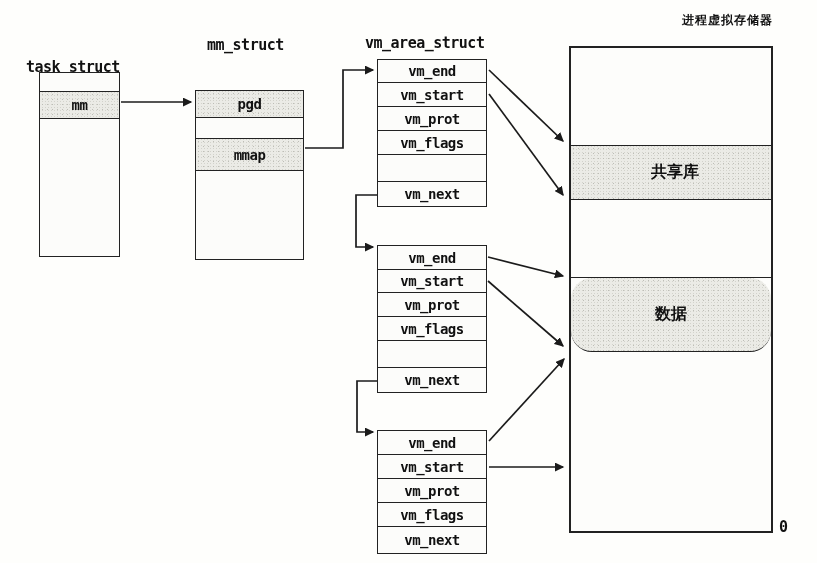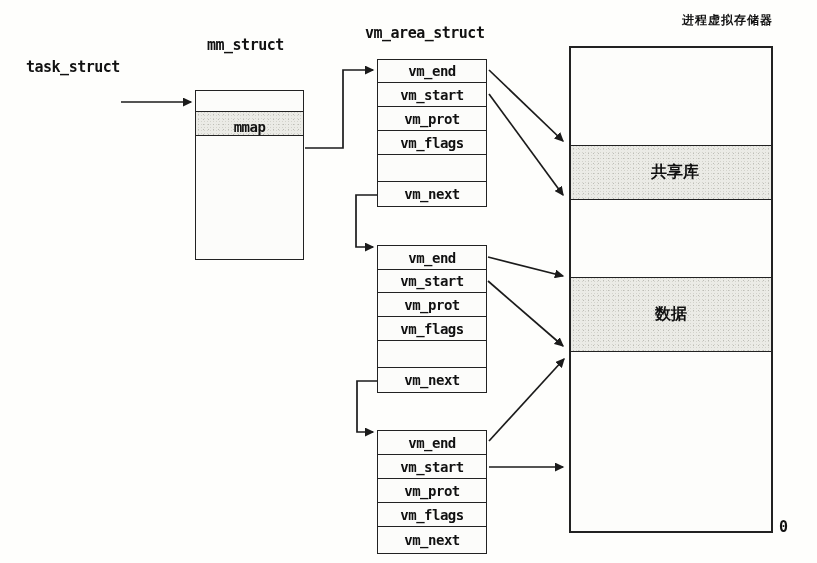--- a/index.html
+++ b/index.html
@@ -84,27 +84,37 @@
     stroke-width: 1.7;
   }
 </style>
 </head>
 <body>
 
 <div class="canvas">
 
   <div class="struct-label" style="left:26px; top:58px;">task_struct</div>
   <div class="struct-label" style="left:207px; top:36px;">mm_struct</div>
-  <div class="struct-label" style="left:365px; top:24px;">vm_area_struct</div>
+  <div class="struct-label" style="left:365px; top:34px;">vm_area_struct</div>
   <div class="mem-title" style="left:569px; top:12px; width:204px;">进程虚拟存储器</div>
 
+  <div class="box" style="left:39px; top:72px; width:81px; height:185px;">
+    <div class="row" style="height:19px;"></div>
+    <div class="row shaded" style="height:27px;">
+      <span>mm</span>
+    </div>
+    <div class="row filler"></div>
+  </div>
 
   <div class="box" style="left:195px; top:90px; width:109px; height:170px;">
+    <div class="row shaded" style="height:27px;">
+      <span>pgd</span>
+    </div>
     <div class="row" style="height:21px;"></div>
-    <div class="row shaded" style="height:24px;align-items:flex-end;">
+    <div class="row shaded" style="height:32px;">
       <span>mmap</span>
     </div>
     <div class="row filler"></div>
   </div>
 
   <div class="box" style="left:377px; top:59px; width:110px; height:148px;">
     <div class="row" style="height:23px;">
       <span>vm_end</span>
     </div>
     <div class="row" style="height:24px;">
@@ -162,21 +172,21 @@
   <div class="box mem-box" style="left:569px; top:46px; width:204px; height:487px;">
     <div class="mem-section" style="height:98px;">
       <span></span>
     </div>
     <div class="mem-section shaded" style="height:54px;padding-left:8px;">
       <span>共享库</span>
     </div>
     <div class="mem-section" style="height:78px;">
       <span></span>
     </div>
-    <div class="mem-section shaded" style="height:74px;">
+    <div class="mem-section shaded" style="height:74px;border-radius:21px;">
       <span>数据</span>
     </div>
     <div class="mem-section filler" style="border-bottom:none;">
       <span></span>
     </div>
   </div>
 
   <div class="zero-label" style="left:779px; top:518px;">0</div>
 
   <svg class="wires" viewBox="0 0 817 563">

